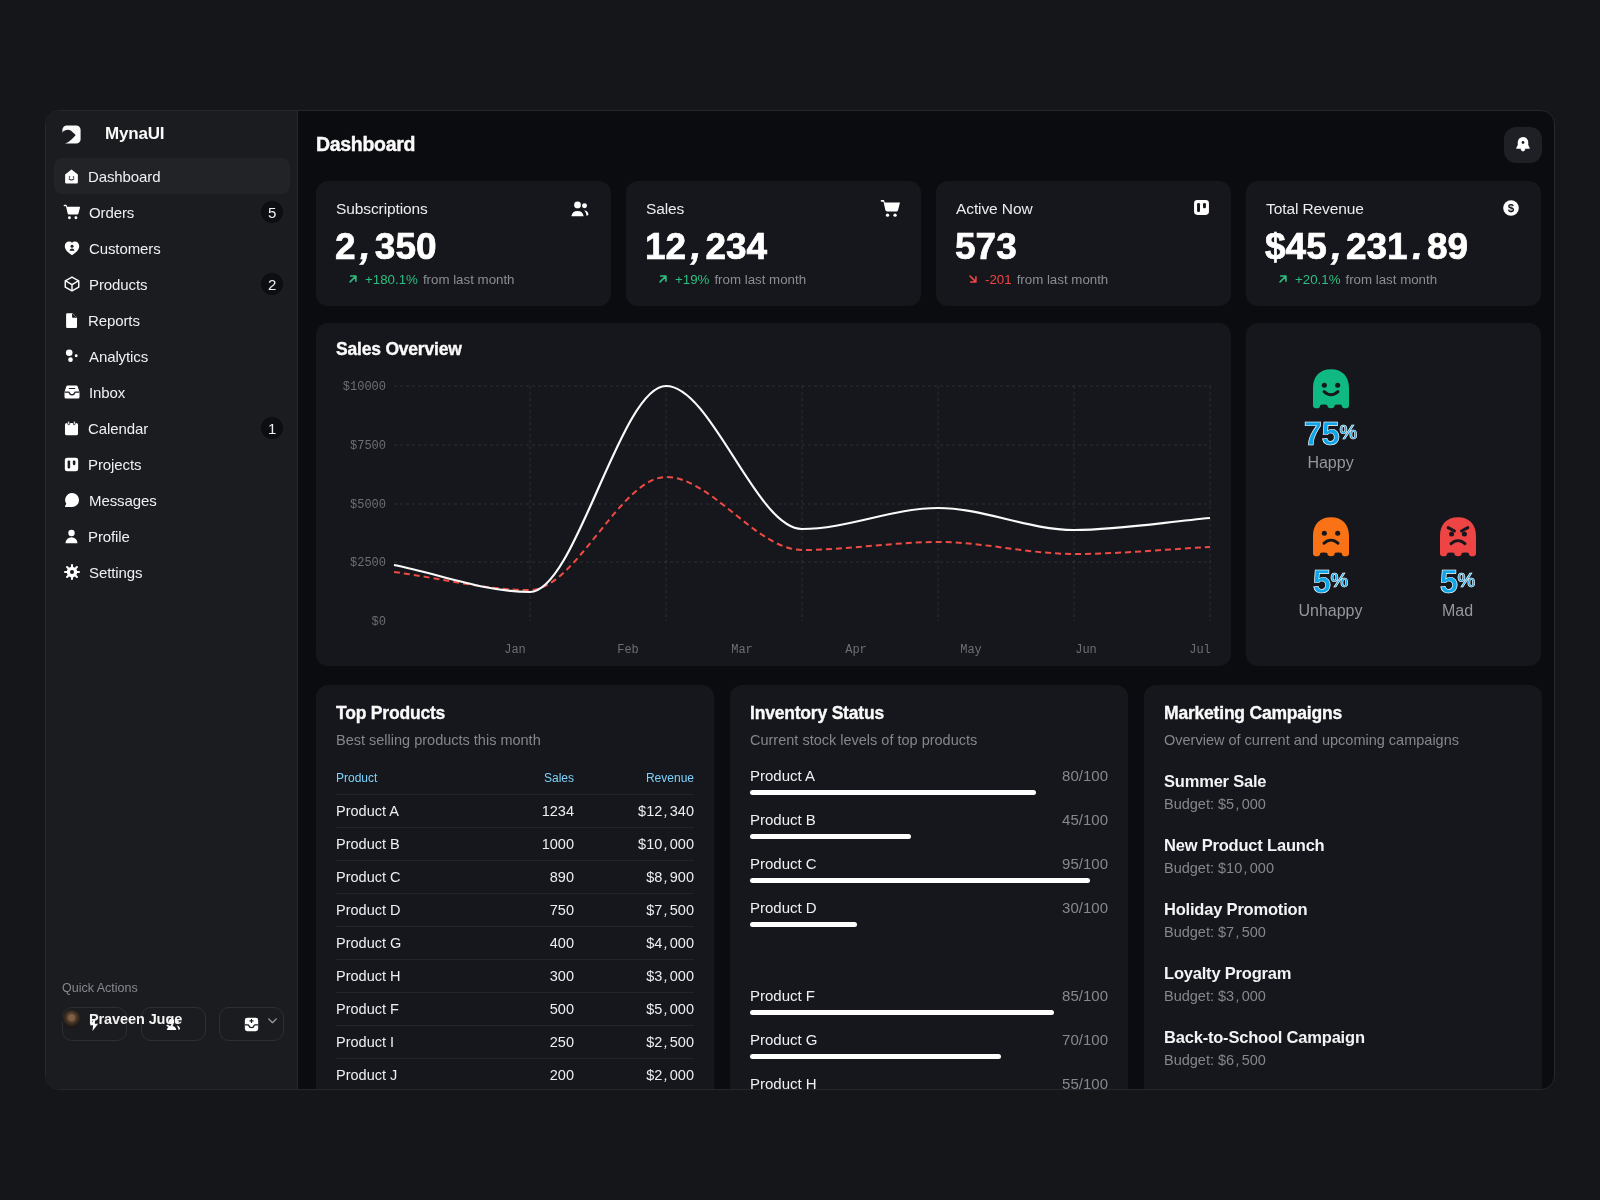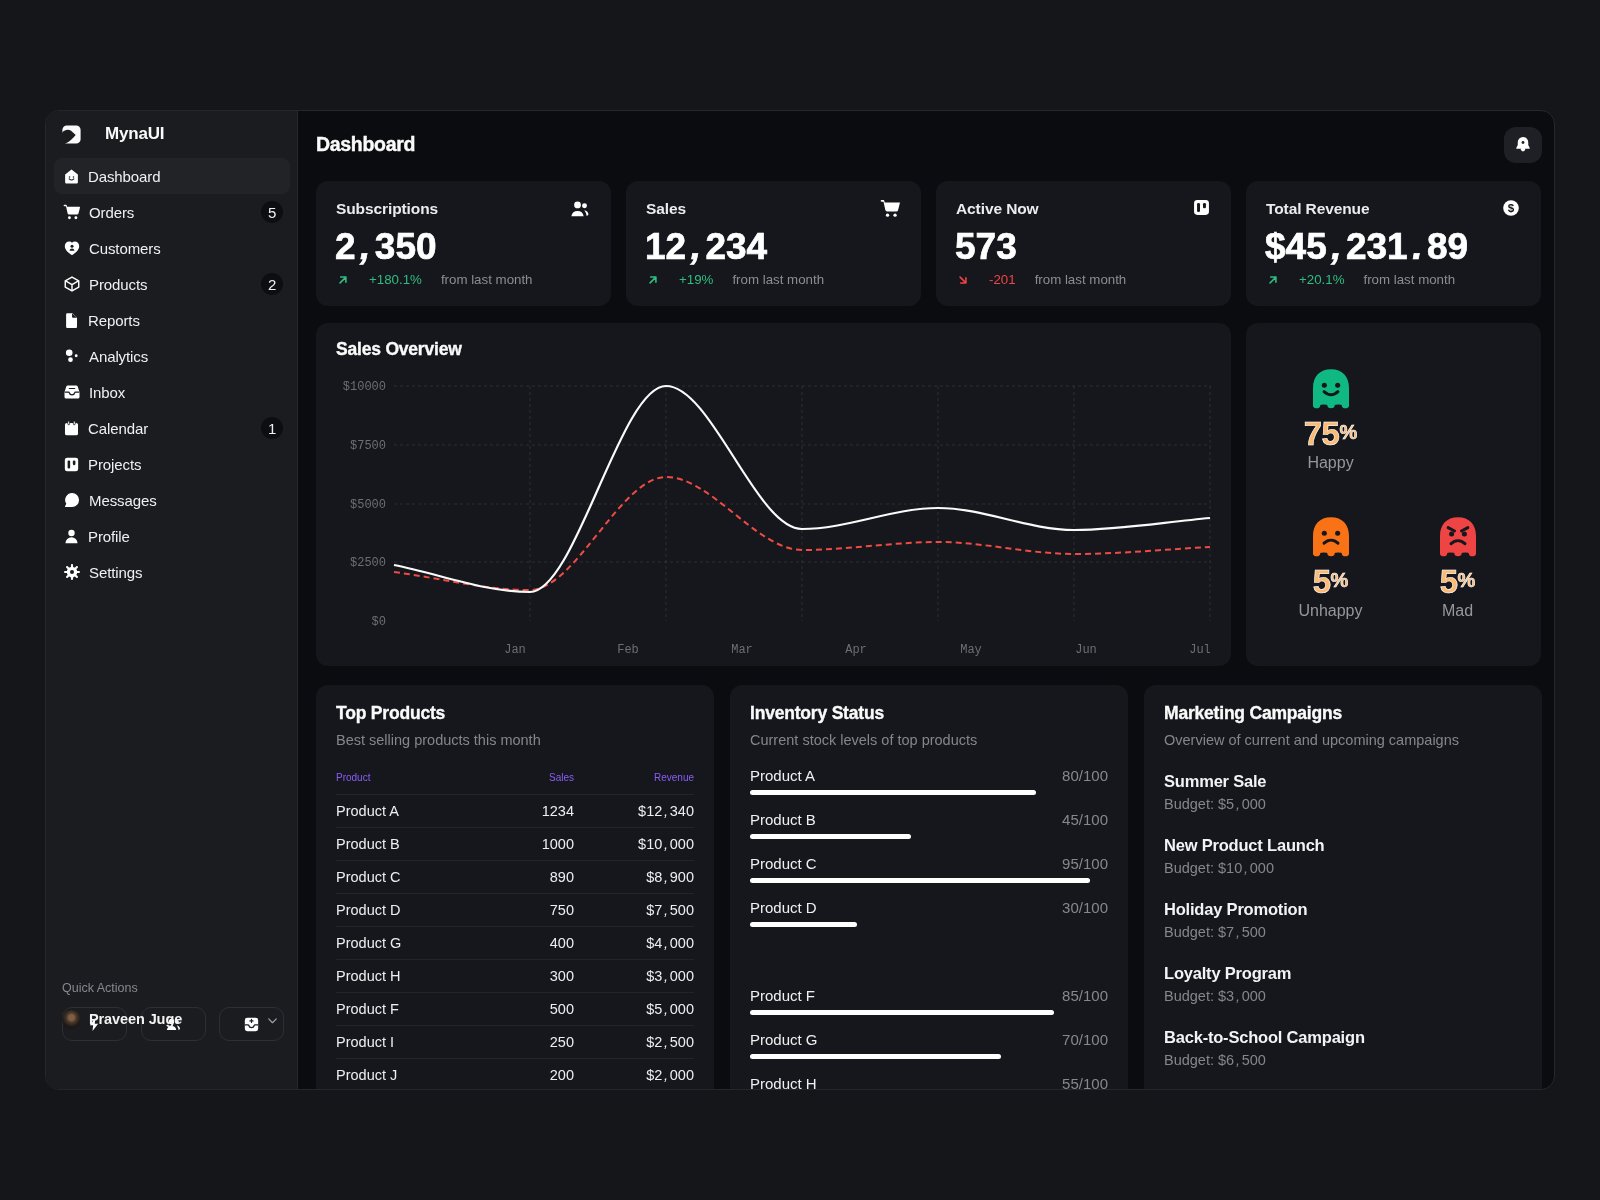--- a/index.html
+++ b/index.html
@@ -14,34 +14,34 @@
 .qbtn{position:absolute;top:896px;width:65px;height:34px;border:1px solid #2e2f35;border-radius:10px;display:flex;align-items:center;justify-content:center}
 .usr{position:absolute;left:16px;top:898px;width:220px;height:20px;display:flex;align-items:center}
 .av{width:19px;height:19px;border-radius:50%;background:radial-gradient(circle at 50% 40%,#7e5f45 0 18%,#4a3728 34%,#1d1a18 62%,#101114 100%);flex:none}
 .usr b{margin-left:8px;color:#f2f2f3;font-size:14.5px;font-weight:600;letter-spacing:-0.1px}
 .main{position:absolute;left:252px;top:0;width:1258px;height:978px}
 .h1{position:absolute;left:18px;top:22px;color:#fafafa;font-size:19.5px;font-weight:700;letter-spacing:-0.3px;-webkit-text-stroke:0.4px #fafafa}
 .search{position:absolute;left:821px;top:16px;width:374px;height:36px;background:#1e2026;border-radius:18px;display:flex;align-items:center}
 .search span{color:#83868c;font-size:15px;margin-left:9px;flex:1}
 .bell{position:absolute;left:1206px;top:16px;width:38px;height:36px;background:#1e2026;border-radius:12px;display:flex;align-items:center;justify-content:center}
 .card{position:absolute;background:#16171c;border-radius:12px}
-.sc .lb{position:absolute;left:20px;top:19px;color:#ececee;font-size:15.5px;font-weight:700;letter-spacing:-0.1px}
+.sc .lb{position:absolute;left:20px;top:19px;color:#ececee;font-size:15.5px;font-weight:400;letter-spacing:-0.1px}
 .sc .ic{position:absolute;right:20px;top:17px}
 .sc .num{position:absolute;left:19px;top:45px;color:#fff;font-size:37px;font-weight:800;letter-spacing:0;-webkit-text-stroke:0.7px #fff}
-.sc .sub{position:absolute;left:20px;top:91px;font-size:13.3px;color:#8a8d93;display:flex;align-items:flex-end;gap:19px}
+.sc .sub{position:absolute;left:30px;top:91px;font-size:13.3px;color:#8a8d93;display:flex;align-items:flex-start;gap:5px}
 .grn{color:#2fbd7f}.rd{color:#ef4444}
 .ns{display:inline-block;width:0.52em;text-align:center}
 .ct{color:#fafafa;font-size:17.5px;font-weight:700;letter-spacing:-0.2px;-webkit-text-stroke:0.35px #fafafa}
 .cs{color:#83868c;font-size:14.5px}
 .ghz{position:absolute;width:147px;text-align:center}
-.ghz .pct{margin-top:-2px;line-height:40px;color:#fdba74;font-size:33px;font-weight:800;letter-spacing:-0.5px;-webkit-text-stroke:0.6px #fff}
+.ghz .pct{margin-top:-2px;line-height:40px;color:#0ea5e9;font-size:33px;font-weight:800;letter-spacing:-0.5px;-webkit-text-stroke:0.6px #fff}
 .ghz .pct i{font-style:normal;font-size:20px;font-weight:700;vertical-align:6px;letter-spacing:0}
 .ghz .gl{margin-top:0;color:#94979d;font-size:16px;line-height:18px}
 table{border-collapse:collapse;width:100%}
-th{color:#8b5cf6;font-size:10px;font-weight:400;padding:0;height:32px;vertical-align:middle}
+th{color:#7dd3fc;font-size:12px;font-weight:400;padding:0;height:32px;vertical-align:middle}
 td{color:#eceef0;font-size:14.5px;padding:0;height:33px;border-top:1px solid rgba(255,255,255,0.06)}
 .tr{text-align:right}
 .inv .row{position:absolute;left:20px;right:20px}
 .inv .nm{color:#eef0f1;font-size:15px;font-weight:500}
 .inv .vl{position:absolute;right:0;top:0;color:#85888e;font-size:15px}
 .inv .bar{position:absolute;left:0;top:23px;height:5px;border-radius:2.5px;background:#fff}
 .mk .nm{color:#f2f3f4;font-size:16.5px;font-weight:700;letter-spacing:-0.2px}
 .mk .bd{color:#83868c;font-size:14.5px;margin-top:5px}
 </style></head><body>
 <div class="app">

